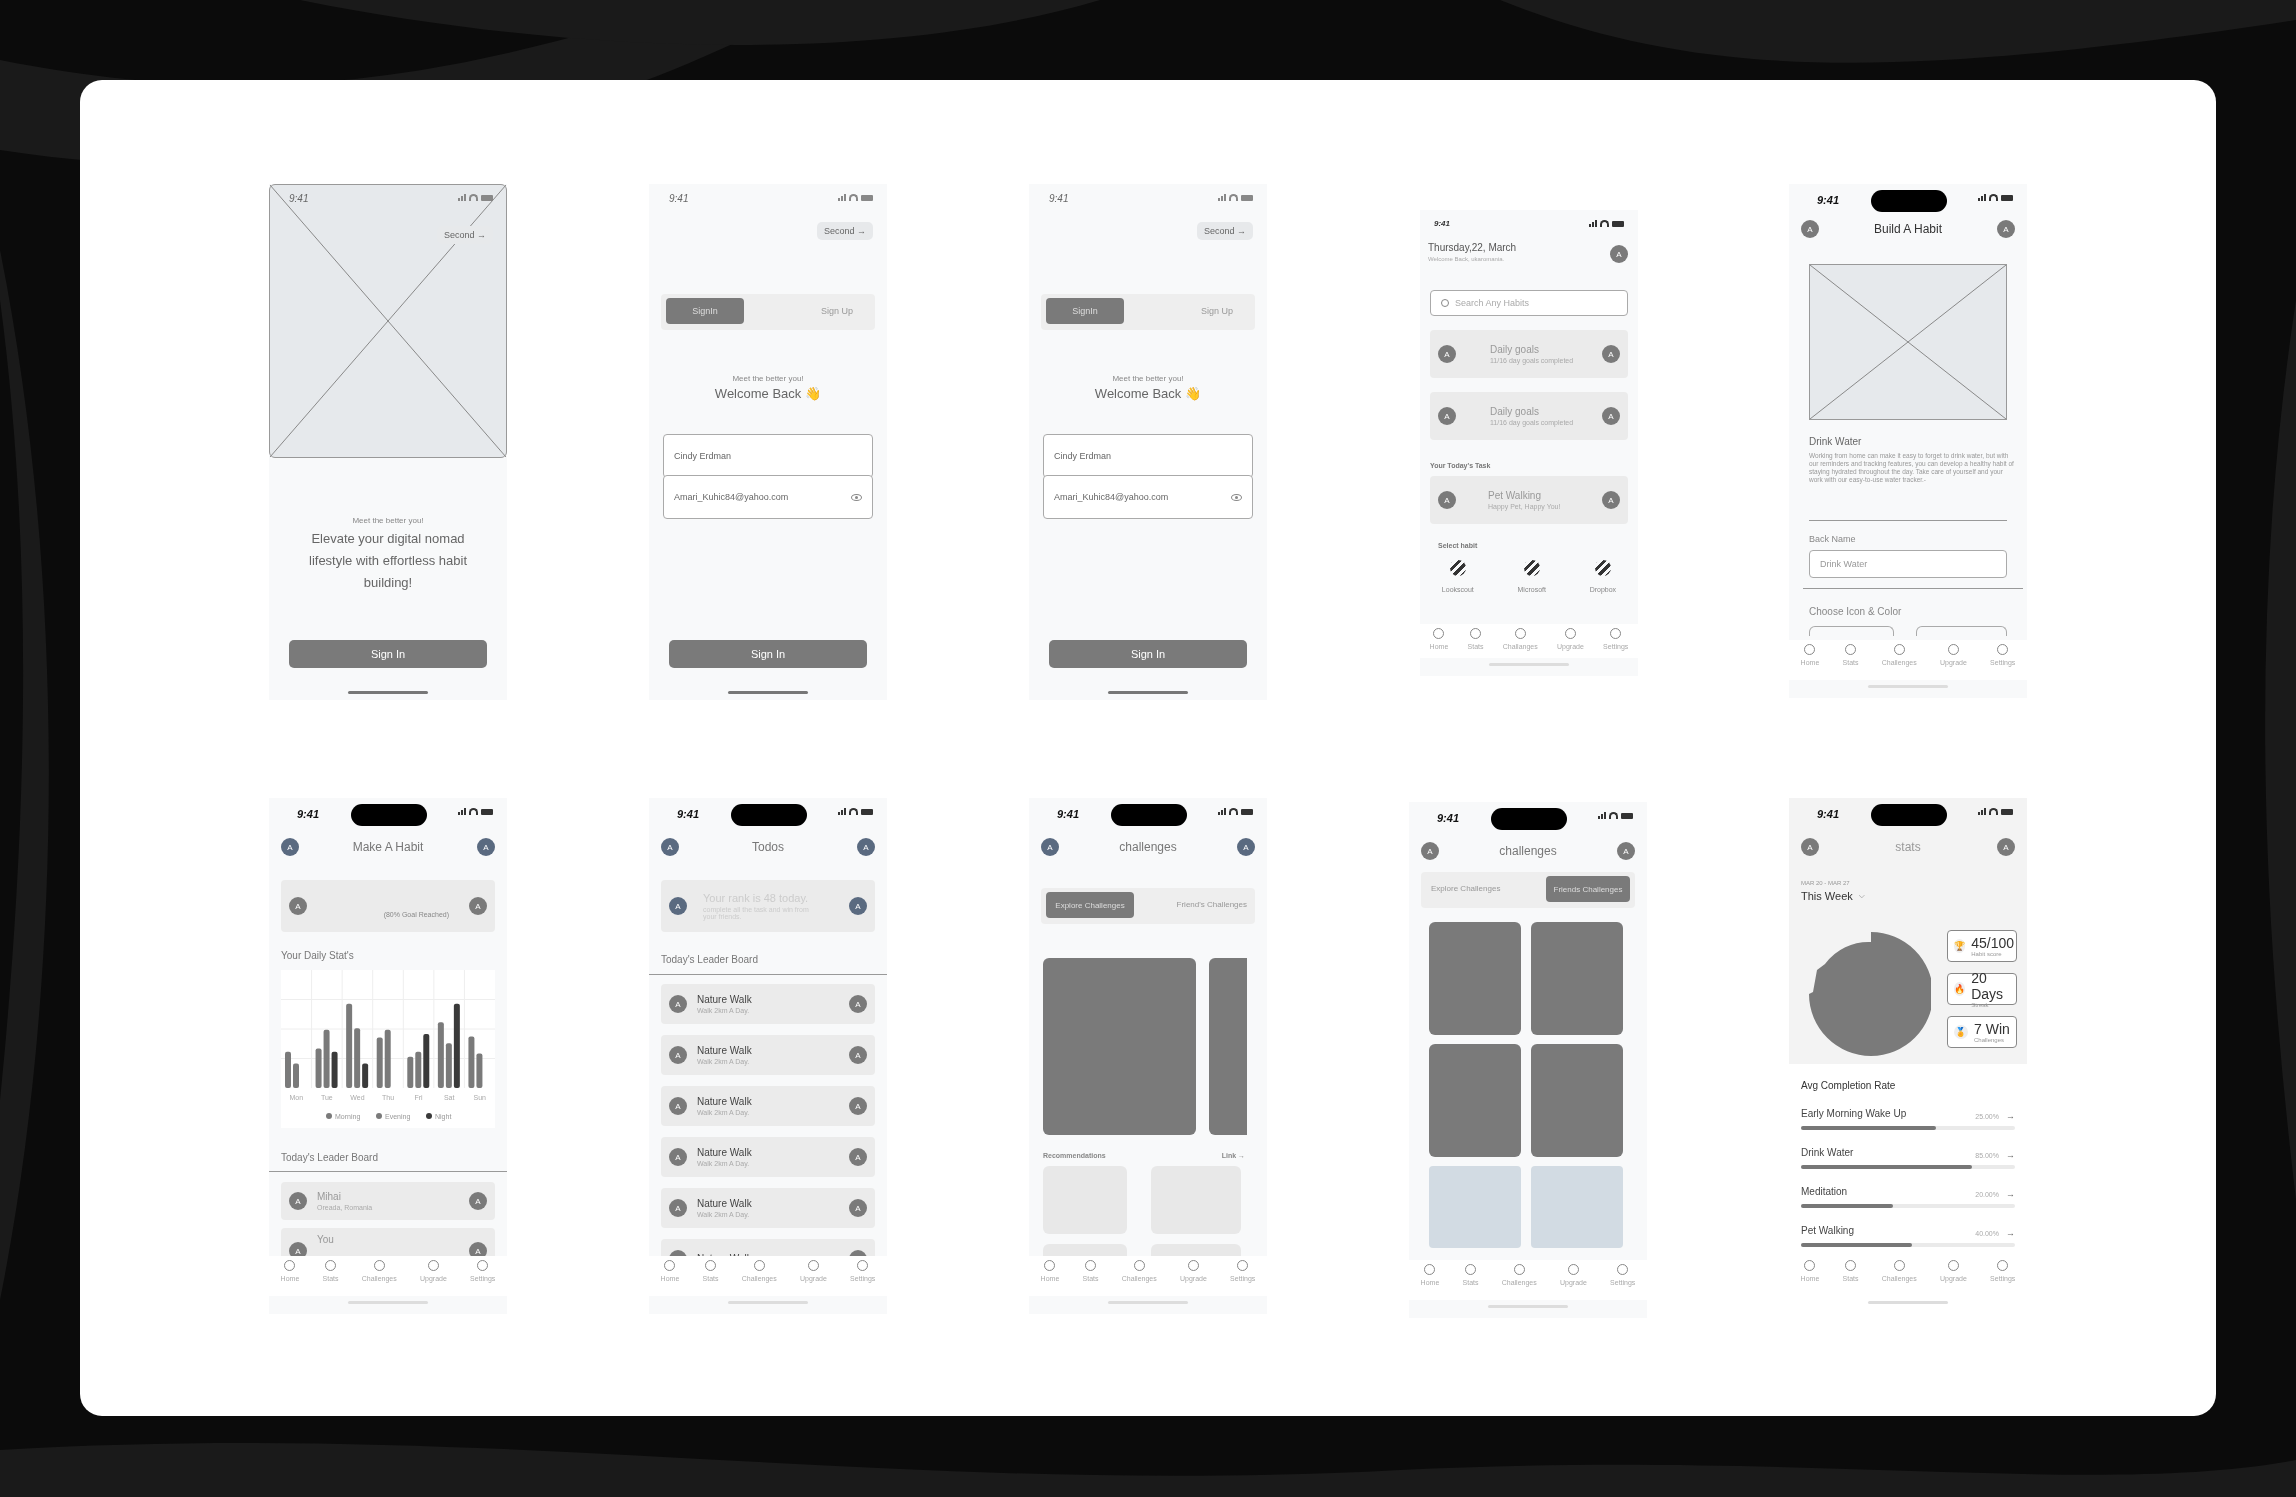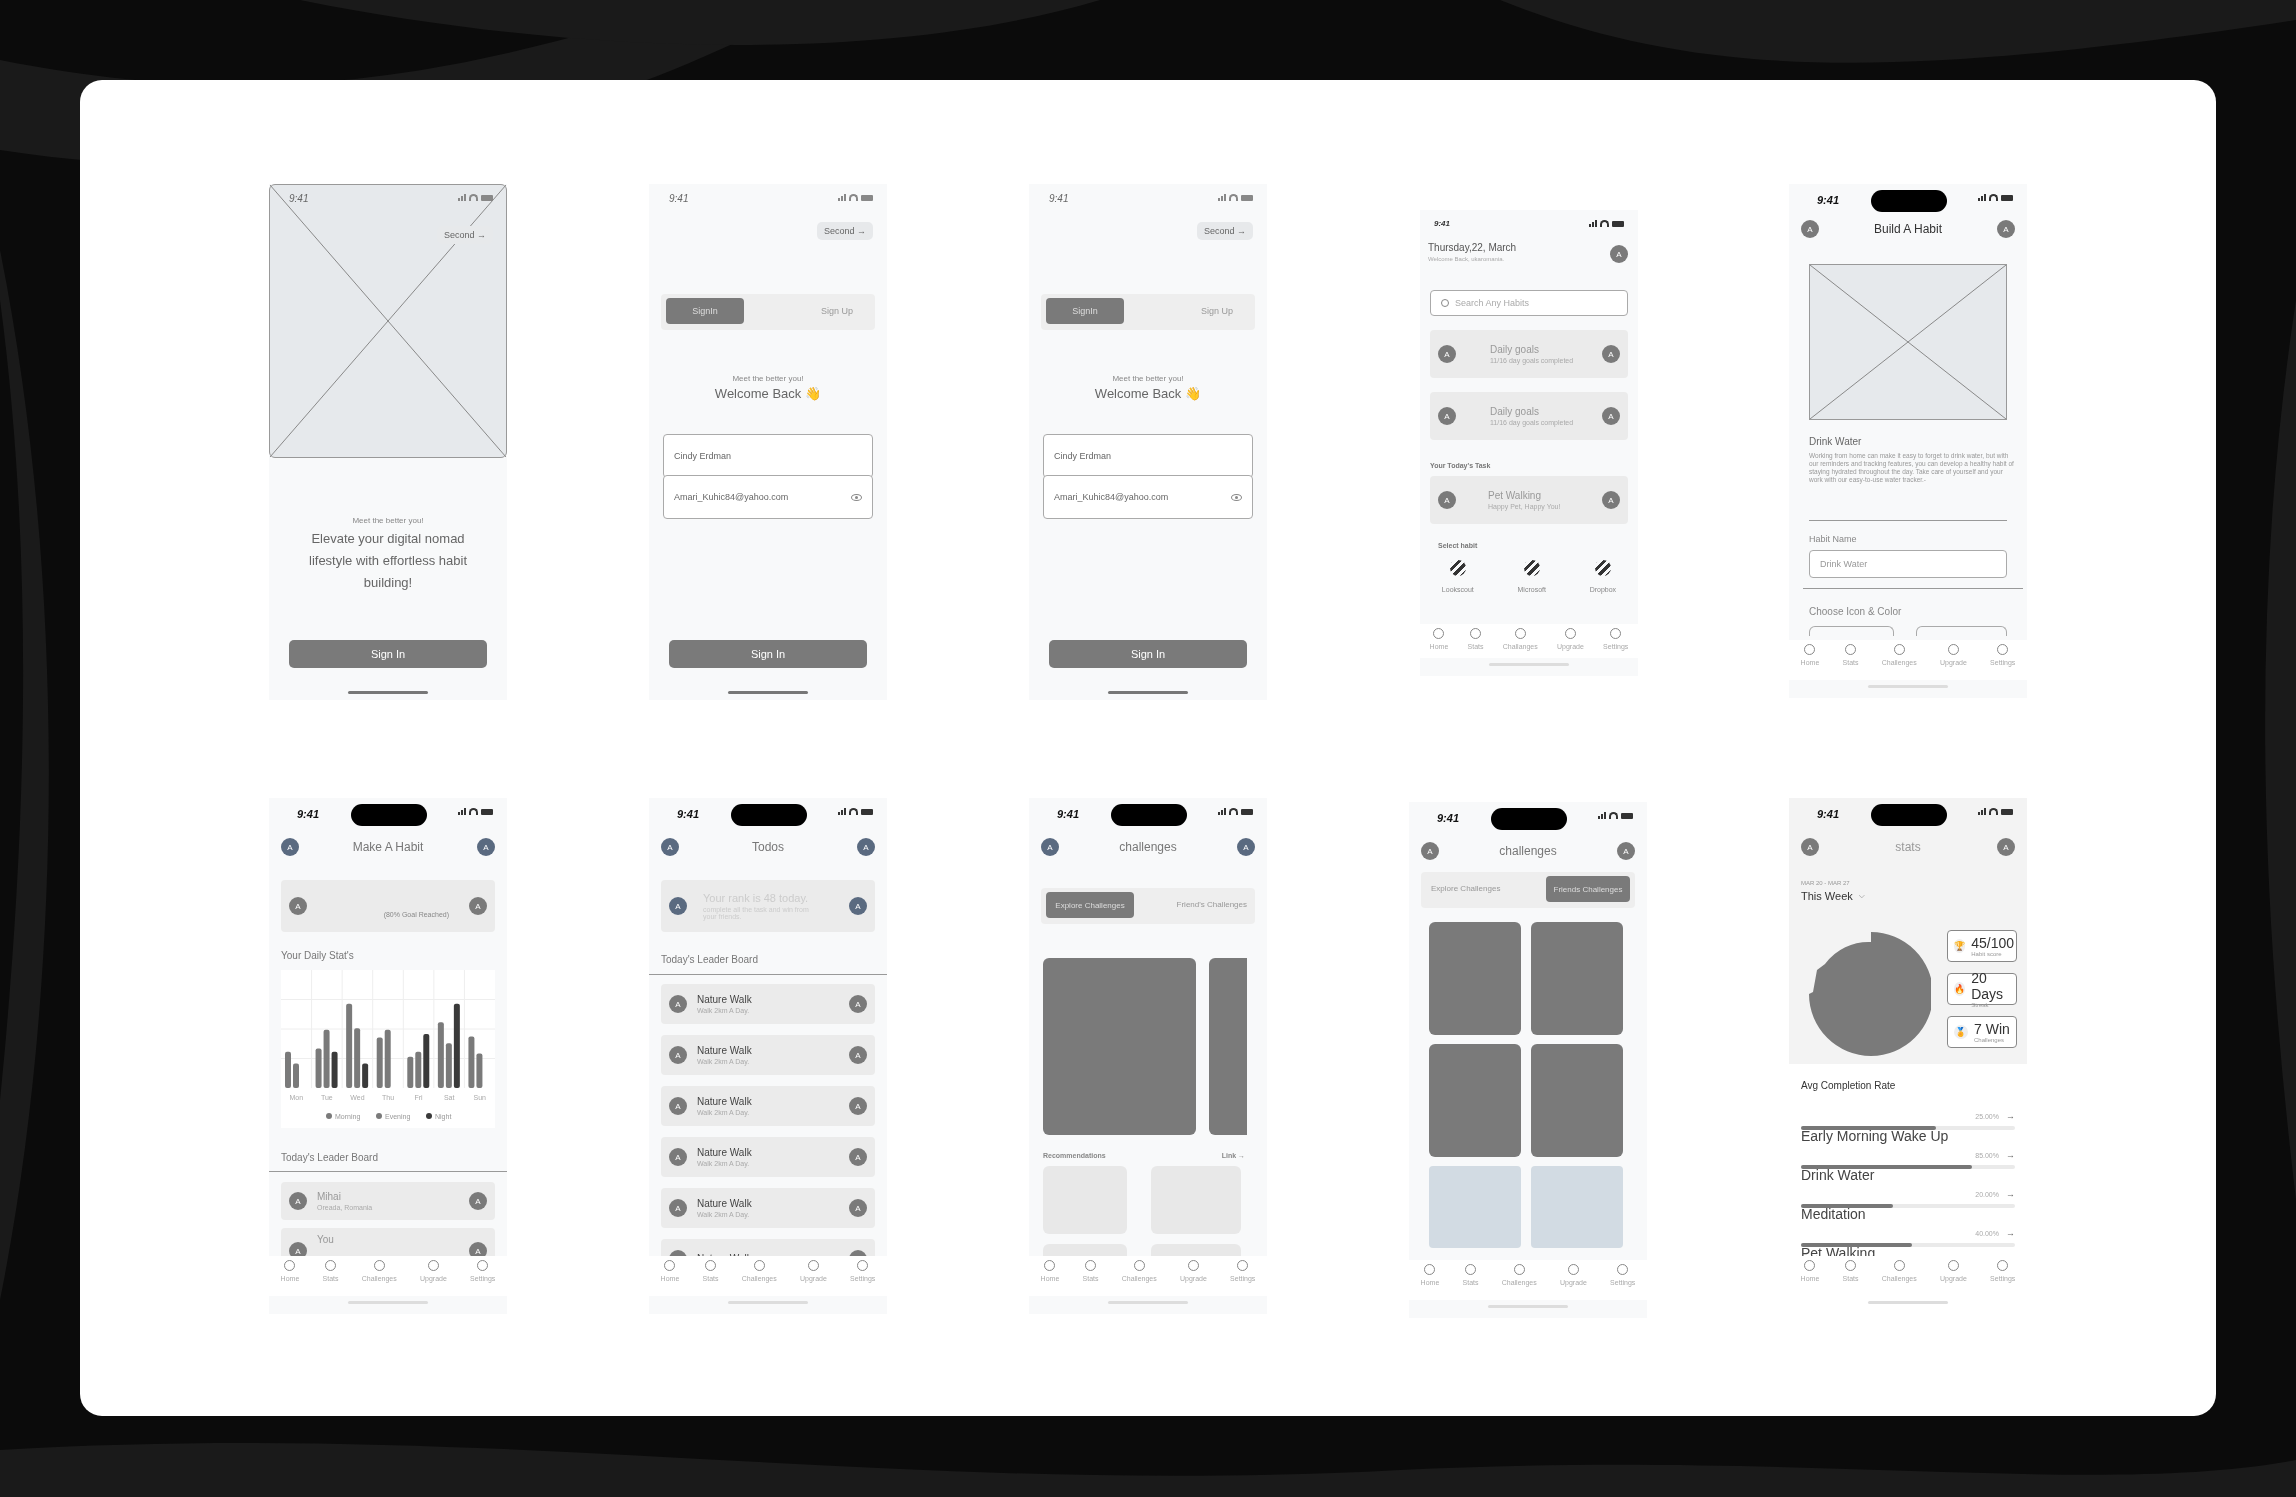--- a/index.html
+++ b/index.html
@@ -69,21 +69,21 @@
   .sec-lbl { position: absolute; left: 12px; font-size: 10px; color: #777; }
   .sec-lbl.bold { font-weight: bold; font-size: 8px; color: #777; }
   .divider { position: absolute; left: 0; right: 0; height: 1px; background: #999; }
 
   .stat-card { position: absolute; right: 10px; width: 70px; height: 32px; border: 1px solid #888; border-radius: 4px; background: #fff; display: flex; align-items: center; gap: 6px; padding: 0 6px; }
   .stat-card .ico { width: 14px; height: 14px; border-radius: 50%; background: #eee; font-size: 9px; display: flex; align-items: center; justify-content: center; }
   .stat-card .v { font-size: 14px; color: #333; }
   .stat-card .s { font-size: 6px; color: #999; }
 
   .rate-row { position: absolute; left: 12px; right: 12px; height: 36px; }
-  .rate-row .name { position: absolute; left: 0; top: 20px; font-size: 14px; color: #444; }
+  .rate-row .name { position: absolute; left: 0; top: 0; font-size: 10px; color: #444; }
   .rate-row .pct { position: absolute; right: 16px; top: 5px; font-size: 7px; color: #aaa; }
   .rate-row .arr { position: absolute; right: 0; top: 3px; font-size: 9px; color: #666; }
   .rate-row .track { position: absolute; left: 0; right: 0; top: 18px; height: 4px; background: #eaeaea; border-radius: 2px; }
   .rate-row .fill { position: absolute; left: 0; top: 0; bottom: 0; background: #777; border-radius: 2px; }
 
   .gray-tile { position: absolute; background: #7a7a7a; border-radius: 6px; }
   .light-tile { position: absolute; background: #e8e8e8; border-radius: 6px; }
   .blue-tile { position: absolute; background: #d2dbe3; border-radius: 4px; }
 
   .habit-icon { width: 16px; height: 16px; background: repeating-linear-gradient(135deg, #333 0 3px, transparent 3px 6px); border-radius: 50%; }
@@ -296,21 +296,21 @@
     </div>
     <div class="xbox" style="left:20px;top:80px;width:198px;height:156px;">
       <svg viewBox="0 0 198 156" preserveAspectRatio="none">
           <line x1="0" y1="0" x2="198" y2="156" stroke="#888"></line>
           <line x1="198" y1="0" x2="0" y2="156" stroke="#888"></line>
         </svg>
     </div>
     <div style="position:absolute;left:20px;top:252px;font-size:10px;color:#666;">Drink Water</div>
     <div style="position:absolute;left:20px;right:10px;top:268px;font-size:6.5px;color:#999;line-height:8px;">Working from home can make it easy to forget to drink water, but with our reminders and tracking features, you can develop a healthy habit of staying hydrated throughout the day. Take care of yourself and your work with our easy-to-use water tracker.-</div>
     <div style="position:absolute;left:20px;right:20px;top:336px;height:1px;background:#999;"></div>
-    <div style="position:absolute;left:20px;top:350px;font-size:9px;color:#888;">Habit Name</div>
+    <div style="position:absolute;left:20px;top:350px;font-size:9px;color:#888;">Back Name</div>
     <div class="field" style="left:20px;right:20px;top:366px;height:28px;color:#999;">
         <span>Drink Water</span>
       </div>
     <div style="position:absolute;left:14px;right:4px;top:404px;height:1px;background:#999;"></div>
     <div style="position:absolute;left:20px;top:422px;font-size:10px;color:#888;">Choose Icon &amp; Color</div>
     <div style="position:absolute;left:20px;top:442px;width:85px;height:10px;border:1px solid #aaa;border-bottom:none;border-radius:6px 6px 0 0;"></div>
     <div style="position:absolute;left:127px;top:442px;width:91px;height:10px;border:1px solid #aaa;border-bottom:none;border-radius:6px 6px 0 0;"></div>
     <div class="tabbar" style="bottom:18px;">
       <div class="tab">
           <div class="hex"></div>

